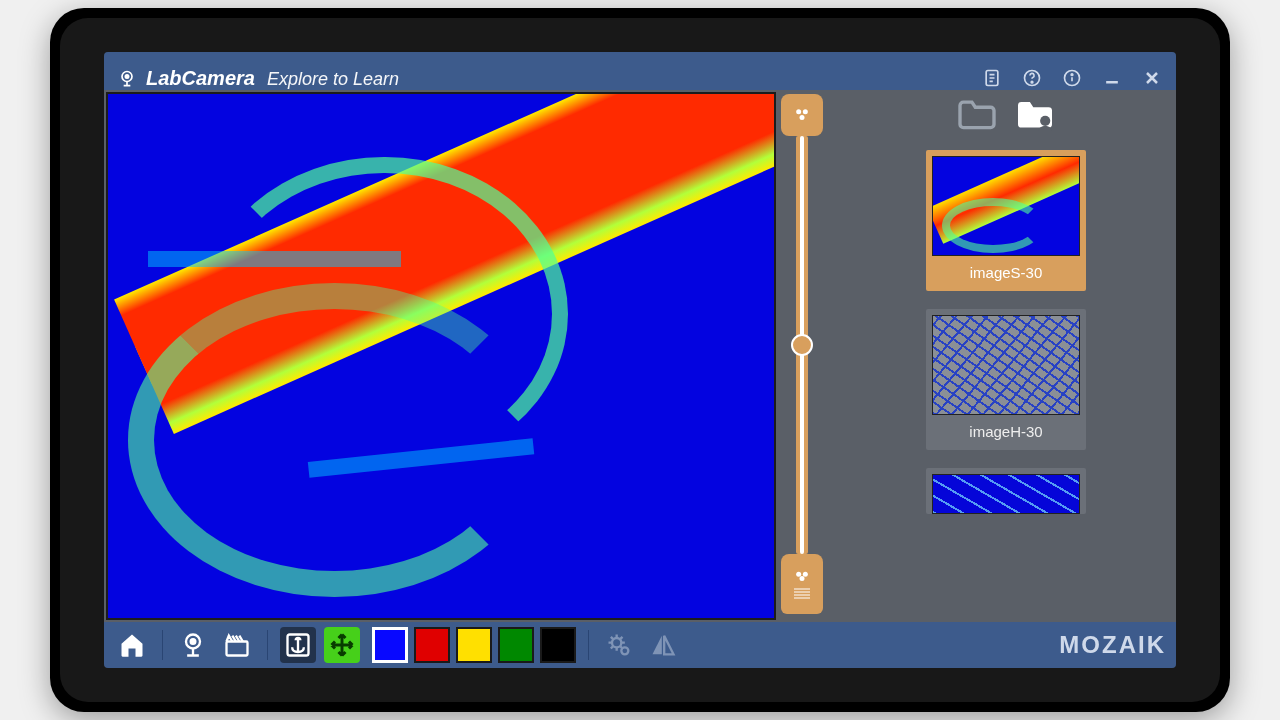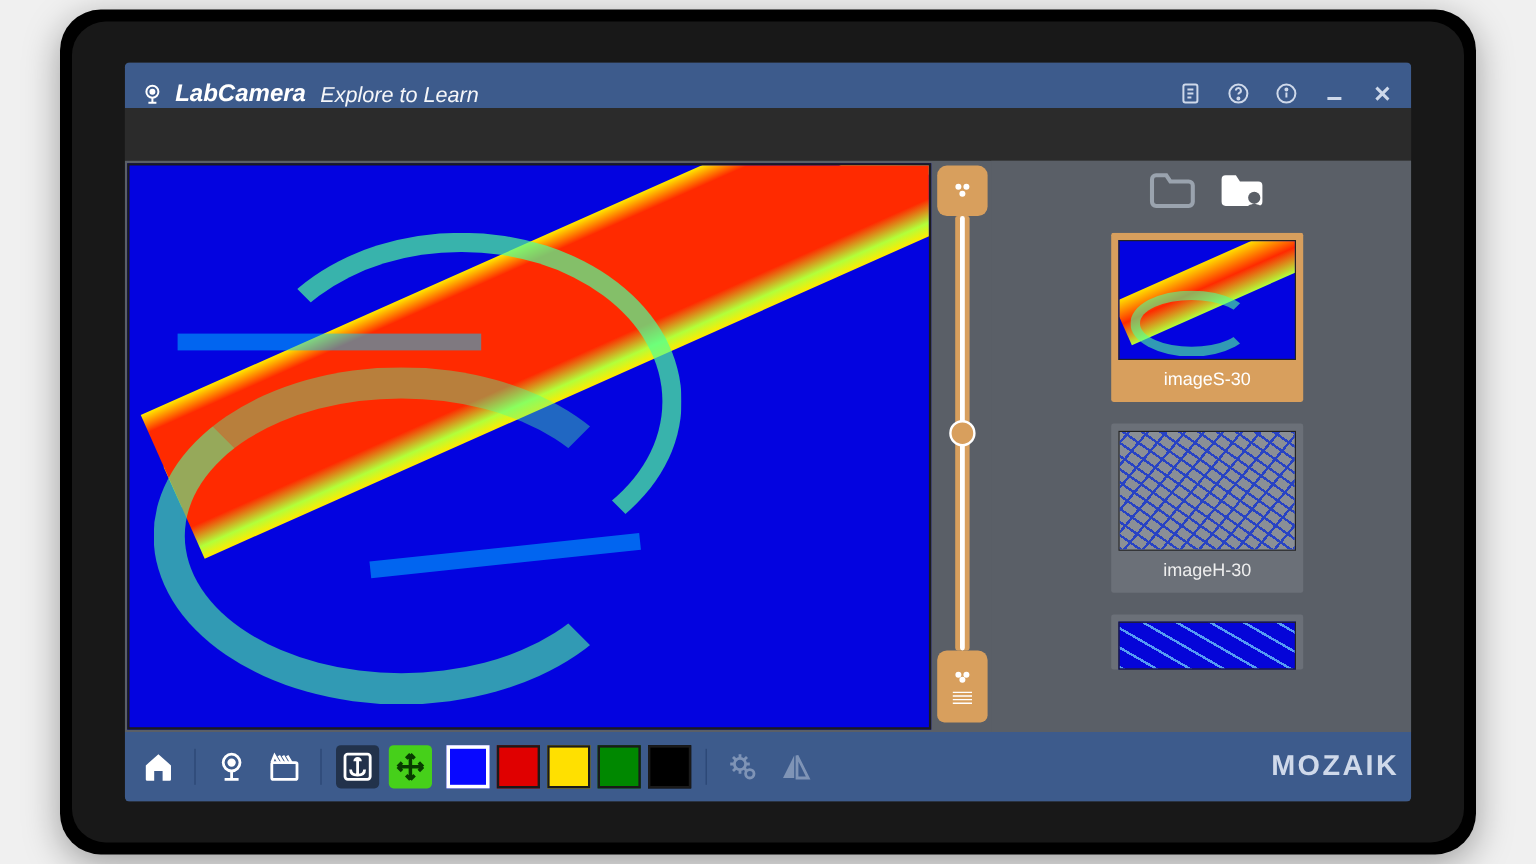--- a/index.html
+++ b/index.html
@@ -58,21 +58,20 @@
   display: inline-flex; align-items: center; justify-content: center;
   cursor: pointer; color: #d6e2f5;
   margin-left: 8px;
 }
 .titlebar .tbtn svg { width: 20px; height: 20px; }
 
 .content {
   flex: 1;
   display: flex;
   background: #5a5f67;
-  margin-top: 44px;
 }
 .viewport {
   position: relative;
   flex: 0 0 670px;
   margin: 2px;
   border: 2px solid #1c1c1c;
   background: #0303e0;
   overflow: hidden;
 }
 
@@ -137,21 +136,21 @@
 .thumb .img {
   width: 100%; height: 100px;
   border: 1px solid #222;
 }
 .thumb .cap {
   text-align: center; color: #eee; font-size: 15px; margin-top: 8px;
 }
 .thumb.selected .cap { color: #fff; }
 
 .toolbar {
-  height: 58px;
+  height: 46px;
   background: #3d5b8c;
   display: flex; align-items: center;
   padding: 0 10px;
   gap: 8px;
 }
 .toolbar .sep { width: 1px; height: 30px; background: #2a4573; margin: 0 4px; }
 .tool {
   width: 36px; height: 36px;
   display: inline-flex; align-items: center; justify-content: center;
   cursor: pointer; border-radius: 4px;

